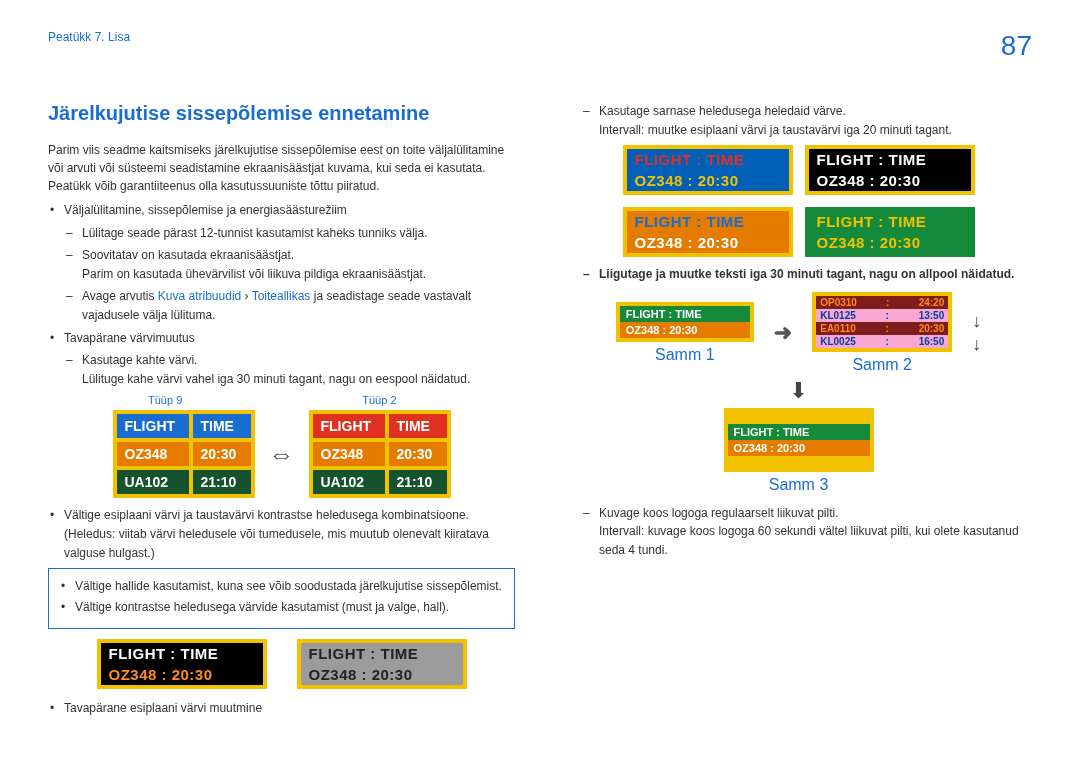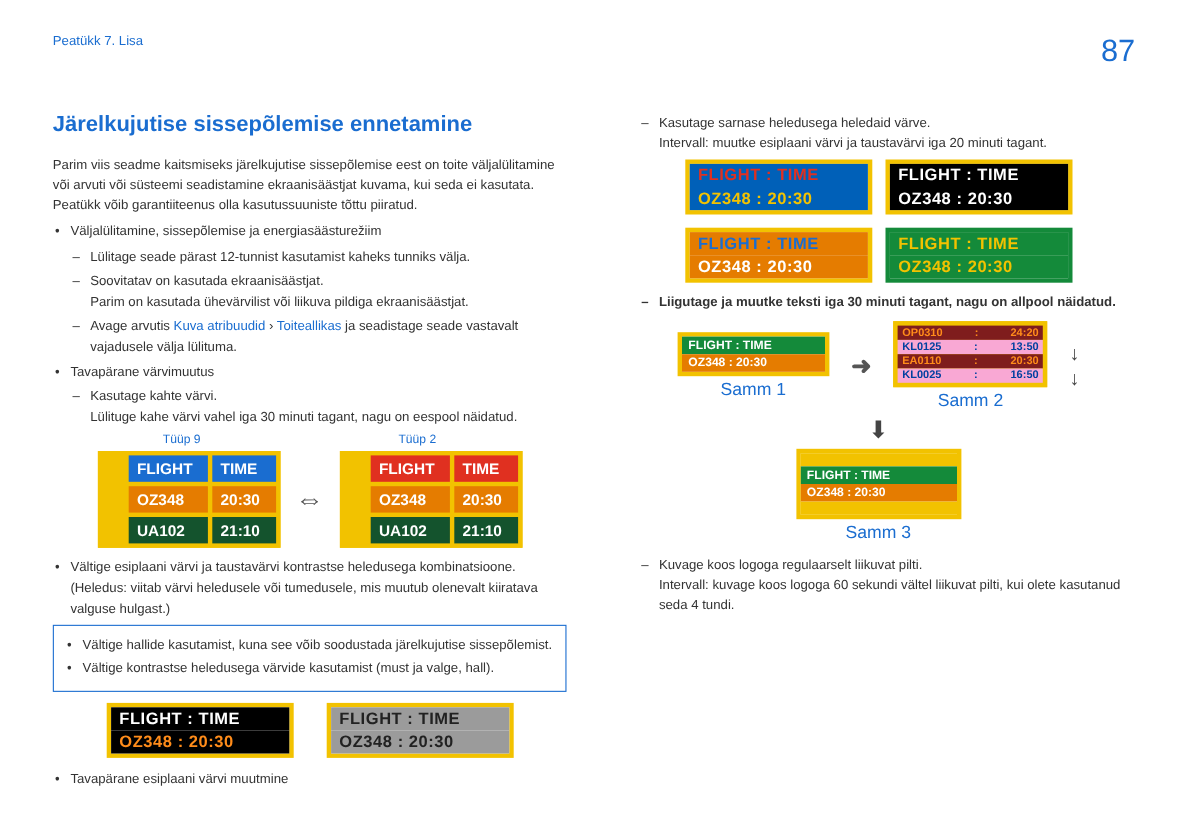--- a/index.html
+++ b/index.html
@@ -34,21 +34,21 @@
 
   
   .flight-small {
     display: inline-block;
     border: 4px solid #f2c200;
     background: #f2c200;
     font-family: Arial, sans-serif;
     font-weight: bold;
     font-size: 14px;
   }
-  .flight-small .row { display: flex; gap: 4px; margin-bottom: 4px; margin-left: 24px; }
+  .flight-small .row { display: flex; gap: 4px; margin-bottom: 4px; }
   .flight-small .row:last-child { margin-bottom: 0; }
   .flight-small .cell { padding: 4px 8px; text-align: left; }
   .flight-small .c1 { width: 72px; }
   .flight-small .c2 { width: 58px; }
   .hdr-blue  { background: #1a6dd0; color: #fff; }
   .hdr-red   { background: #e03020; color: #fff; }
   .cell-orange { background: #e57c00; color: #fff; }
   .cell-blue   { background: #14532d; color: #fff; }
 
   .pair { display: flex; align-items: center; gap: 14px; justify-content: center; margin: 4px 0 8px 0; }

